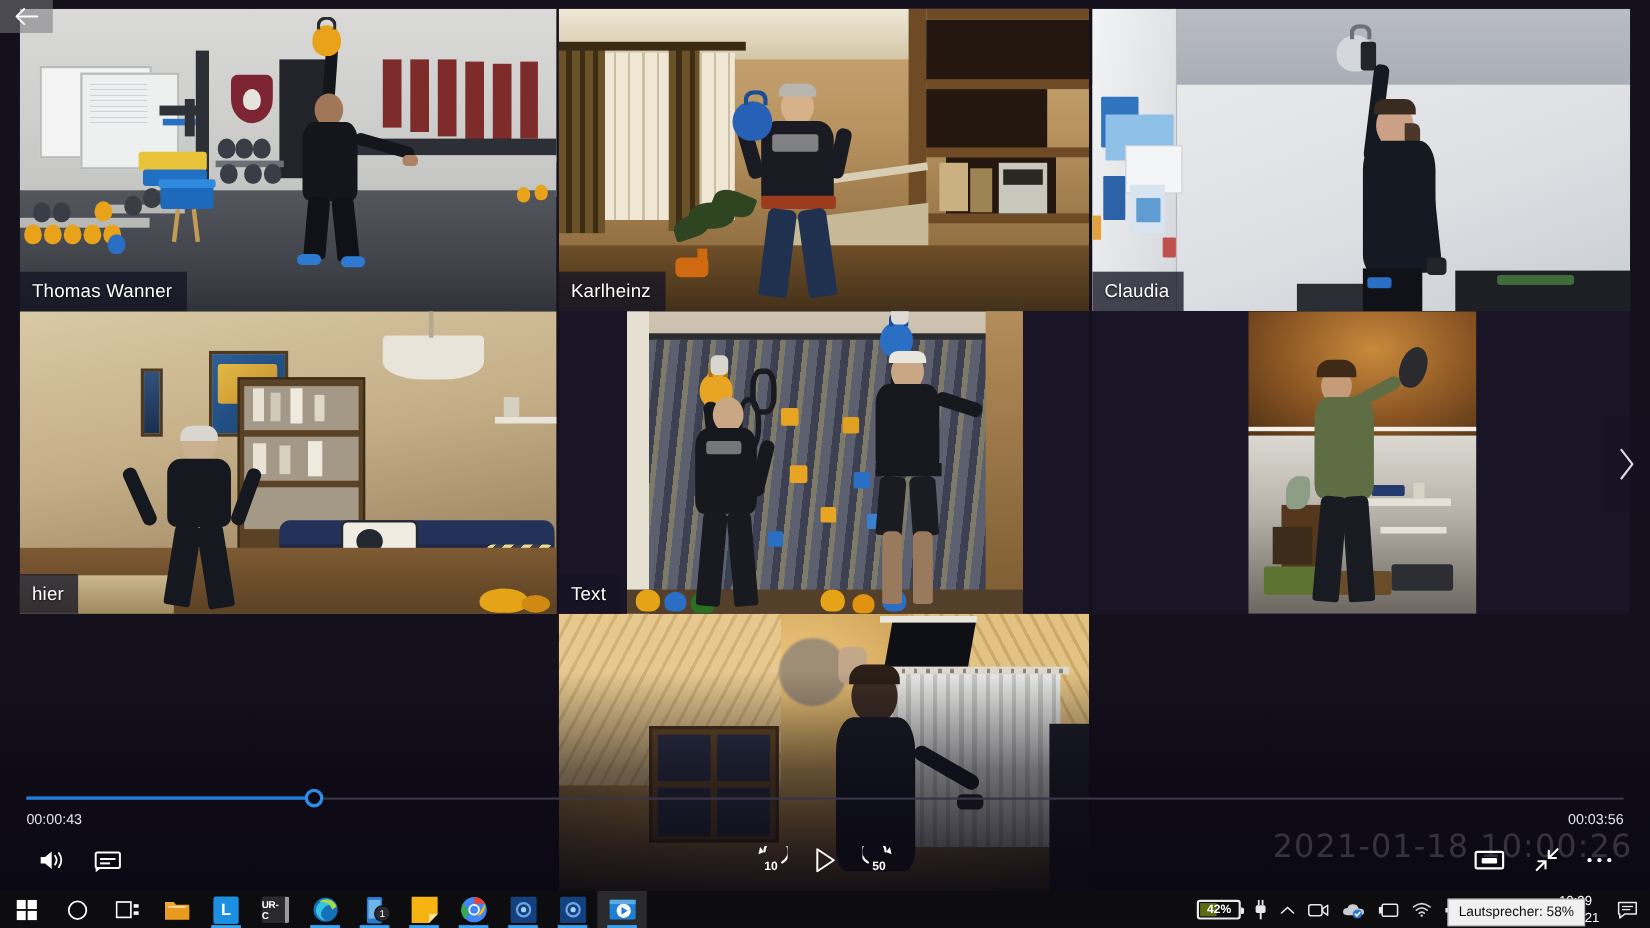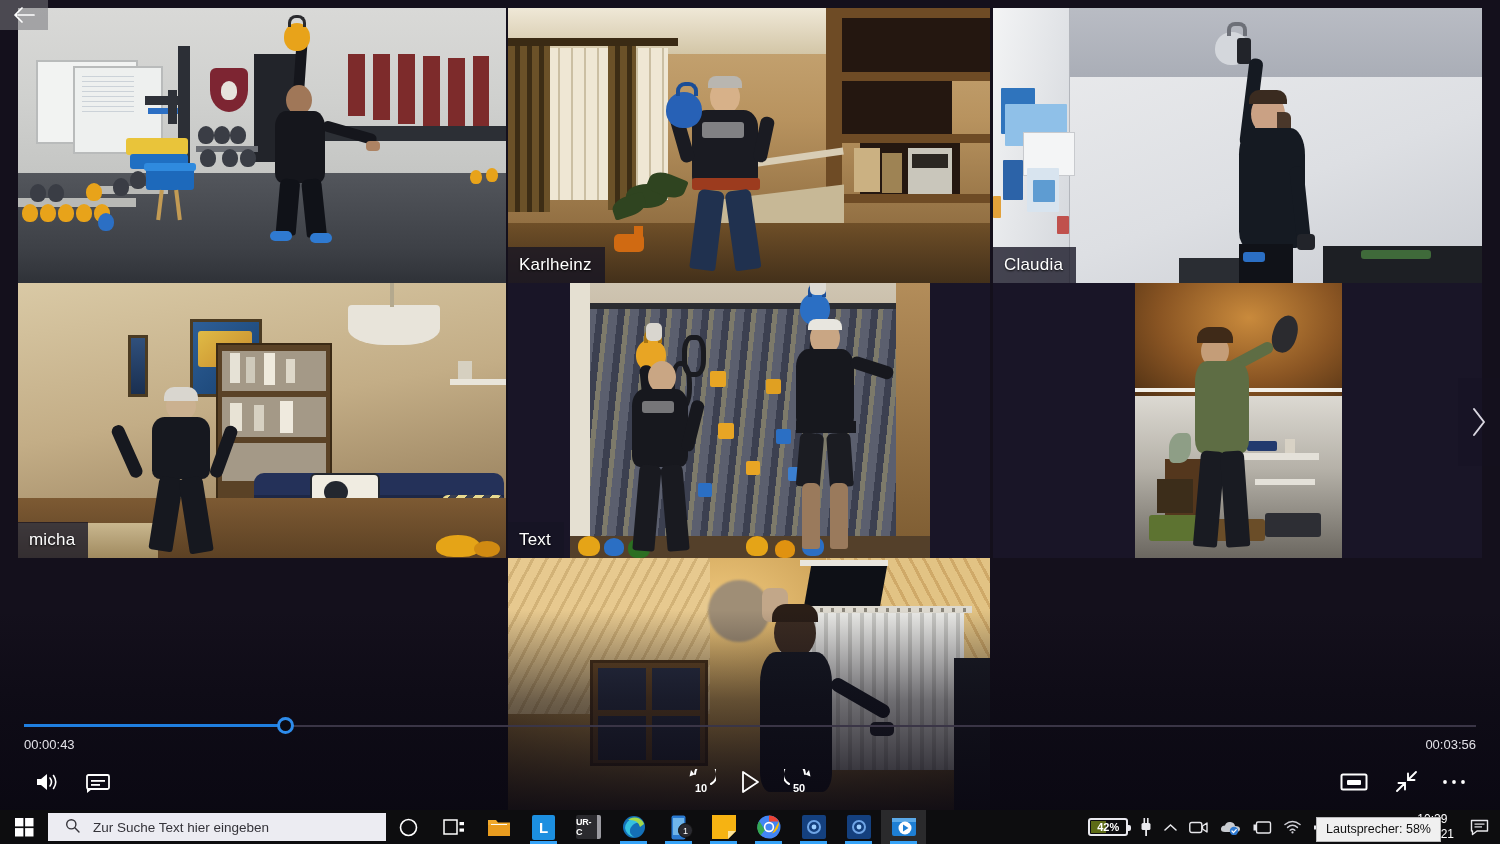--- a/index.html
+++ b/index.html
@@ -298,20 +298,21 @@
           <div class="head" style="left:38px; top:62px; width:26px; height:30px; background:#a07758;"></div>
           <div class="torso" style="left:27px; top:88px; width:50px; height:72px;"></div>
           <div class="arm" style="left:72px; top:104px; width:56px; height:11px; transform:rotate(16deg); border-radius:6px;"></div>
           <div class="layer" style="left:118px; top:118px; width:14px; height:10px; background:#ad8363; border-radius:4px;"></div>
           <div class="legs" style="left:30px; top:156px; width:20px; height:56px; transform:rotate(5deg);"></div>
           <div class="legs" style="left:56px; top:156px; width:20px; height:58px; transform:rotate(-6deg);"></div>
           <div class="layer" style="left:22px; top:208px; width:22px; height:10px; background:#2f7ad1; border-radius:6px;"></div>
           <div class="layer" style="left:62px; top:210px; width:22px; height:10px; background:#2f7ad1; border-radius:6px;"></div>
         </div>
       </div>
+      <div class="namebadge">Thomas Wanner</div>
     </div>
 
     <div class="tile" style="left:508px; top:8px; width:482px; height:275px;">
       <div class="scene">
         <div class="kh-wall"></div>
 
         <div class="layer" style="left:0; top:0; right:0; height:46px;
              background: linear-gradient(180deg,#efe8d7,#d3c6a7);"></div>
 
         <div class="kh-window" style="left:0px; top:40px; width:160px; height:152px;"></div>
@@ -462,21 +463,21 @@
         <div class="person" style="left:110px; top:108px; width:120px; height:165px;">
           <div class="head" style="left:38px; top:0px; width:30px; height:30px; background:#cbb190;"></div>
           <div class="layer" style="left:36px; top:-4px; width:34px; height:14px; background:#d9d6cf; border-radius:10px 10px 0 0;"></div>
           <div class="torso" style="left:24px; top:26px; width:58px; height:62px; background:#16181f;"></div>
           <div class="arm" style="left:4px; top:30px; width:13px; height:56px; transform:rotate(-24deg); background:#16181f;"></div>
           <div class="arm" style="left:80px; top:32px; width:13px; height:54px; transform:rotate(20deg); background:#16181f;"></div>
           <div class="legs" style="left:26px; top:86px; width:24px; height:74px; background:#16181f; transform:rotate(9deg);"></div>
           <div class="legs" style="left:56px; top:86px; width:24px; height:76px; background:#16181f; transform:rotate(-9deg);"></div>
         </div>
       </div>
-      <div class="namebadge">micha</div>
+      <div class="namebadge">hier</div>
     </div>
 
     <div class="tile pillar" style="left:508px; top:283px; width:482px; height:275px;">
       <div class="pbg"></div>
       <div class="scene" style="left:62px; right:60px;">
         <div class="ku-wall"></div>
 
         <div class="ku-curtain" style="left:18px; top:26px; right:26px; bottom:10px;"></div>
         <div class="ku-patch" style="left:140px; top:88px; width:16px; height:16px; background:#e8a524;"></div>
         <div class="ku-patch" style="left:196px; top:96px; width:15px; height:15px; background:#e0a022;"></div>
@@ -605,20 +606,21 @@
           <div class="layer" style="left:64px; top:26px; width:46px; height:18px; background:#2a1e17; border-radius:14px 14px 0 0;"></div>
           <div class="torso" style="left:52px; top:74px; width:72px; height:140px; background:#171a24;"></div>
           <div class="arm" style="left:116px; top:112px; width:66px; height:14px;
                transform:rotate(30deg); border-radius:7px; background:#171a24;"></div>
           <div class="layer" style="left:162px; top:144px; width:24px; height:14px; background:#21242e; border-radius:5px;"></div>
         </div>
       </div>
 
     </div>
 
+    <div class="burn-ts">2021-01-18 10:00:26</div>
 
     <div class="video-dim"></div>
   </div>
 
   <div class="back-btn">
     <svg width="22" height="16" viewBox="0 0 22 16" aria-hidden="true">
       <path d="M9 1 L2 8 L9 15 M2 8 H21" stroke="#fff" stroke-width="1.7" fill="none" stroke-linecap="round" stroke-linejoin="round"></path>
     </svg>
   </div>
 
@@ -708,29 +710,20 @@
 
     <div class="tb-start">
       <svg width="19" height="19" viewBox="0 0 19 19" aria-hidden="true">
         <rect x="0" y="0" width="8.4" height="8.4" fill="#fff"></rect>
         <rect x="10.1" y="0" width="8.4" height="8.4" fill="#fff"></rect>
         <rect x="0" y="10.1" width="8.4" height="8.4" fill="#fff"></rect>
         <rect x="10.1" y="10.1" width="8.4" height="8.4" fill="#fff"></rect>
       </svg>
     </div>
 
-    <div class="tb-search">
-      <span class="mag">
-        <svg width="15" height="15" viewBox="0 0 15 15" aria-hidden="true">
-          <circle cx="6.3" cy="6.3" r="4.6" stroke="#35343a" stroke-width="1.4" fill="none"></circle>
-          <path d="M9.8 9.8 L14 14" stroke="#35343a" stroke-width="1.4" stroke-linecap="round"></path>
-        </svg>
-      </span>
-      <span class="ph">Zur Suche Text hier eingeben</span>
-    </div>
 
     <div class="tb-ico">
       <svg width="19" height="19" viewBox="0 0 19 19" aria-hidden="true">
         <circle cx="9.5" cy="9.5" r="8" stroke="#fff" stroke-width="1.6" fill="none"></circle>
       </svg>
     </div>
 
     <div class="tb-ico">
       <svg width="22" height="18" viewBox="0 0 22 18" aria-hidden="true">
         <rect x="1" y="2" width="13" height="14" stroke="#fff" stroke-width="1.5" fill="none"></rect>

